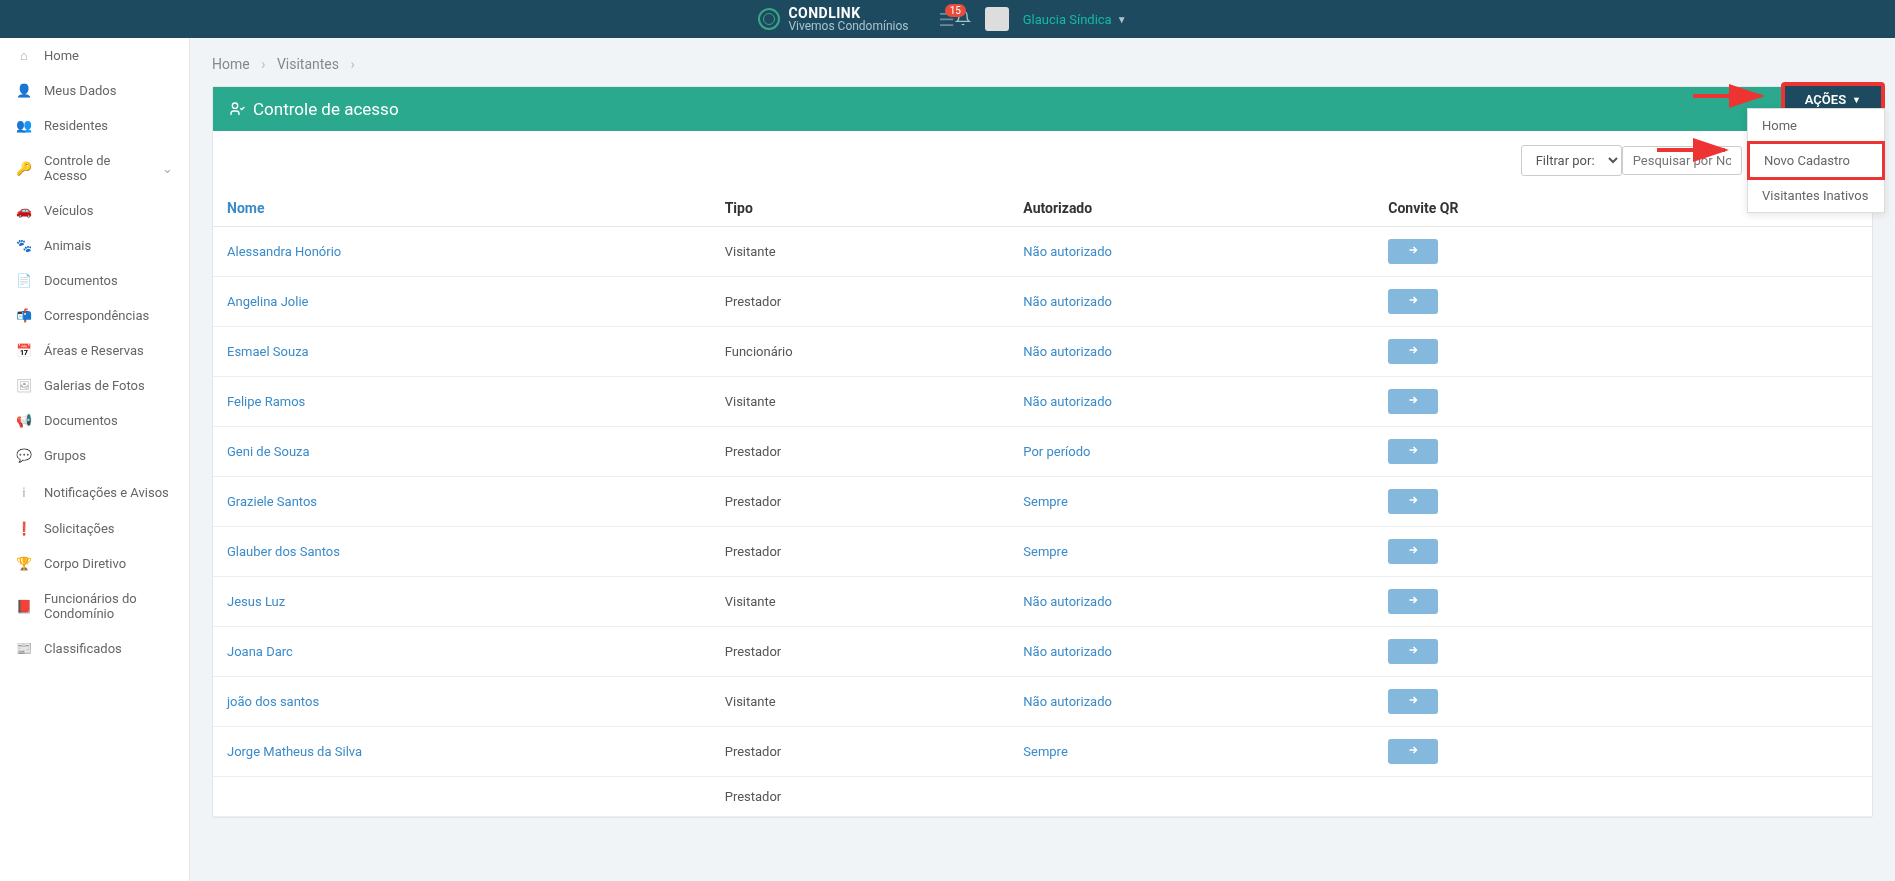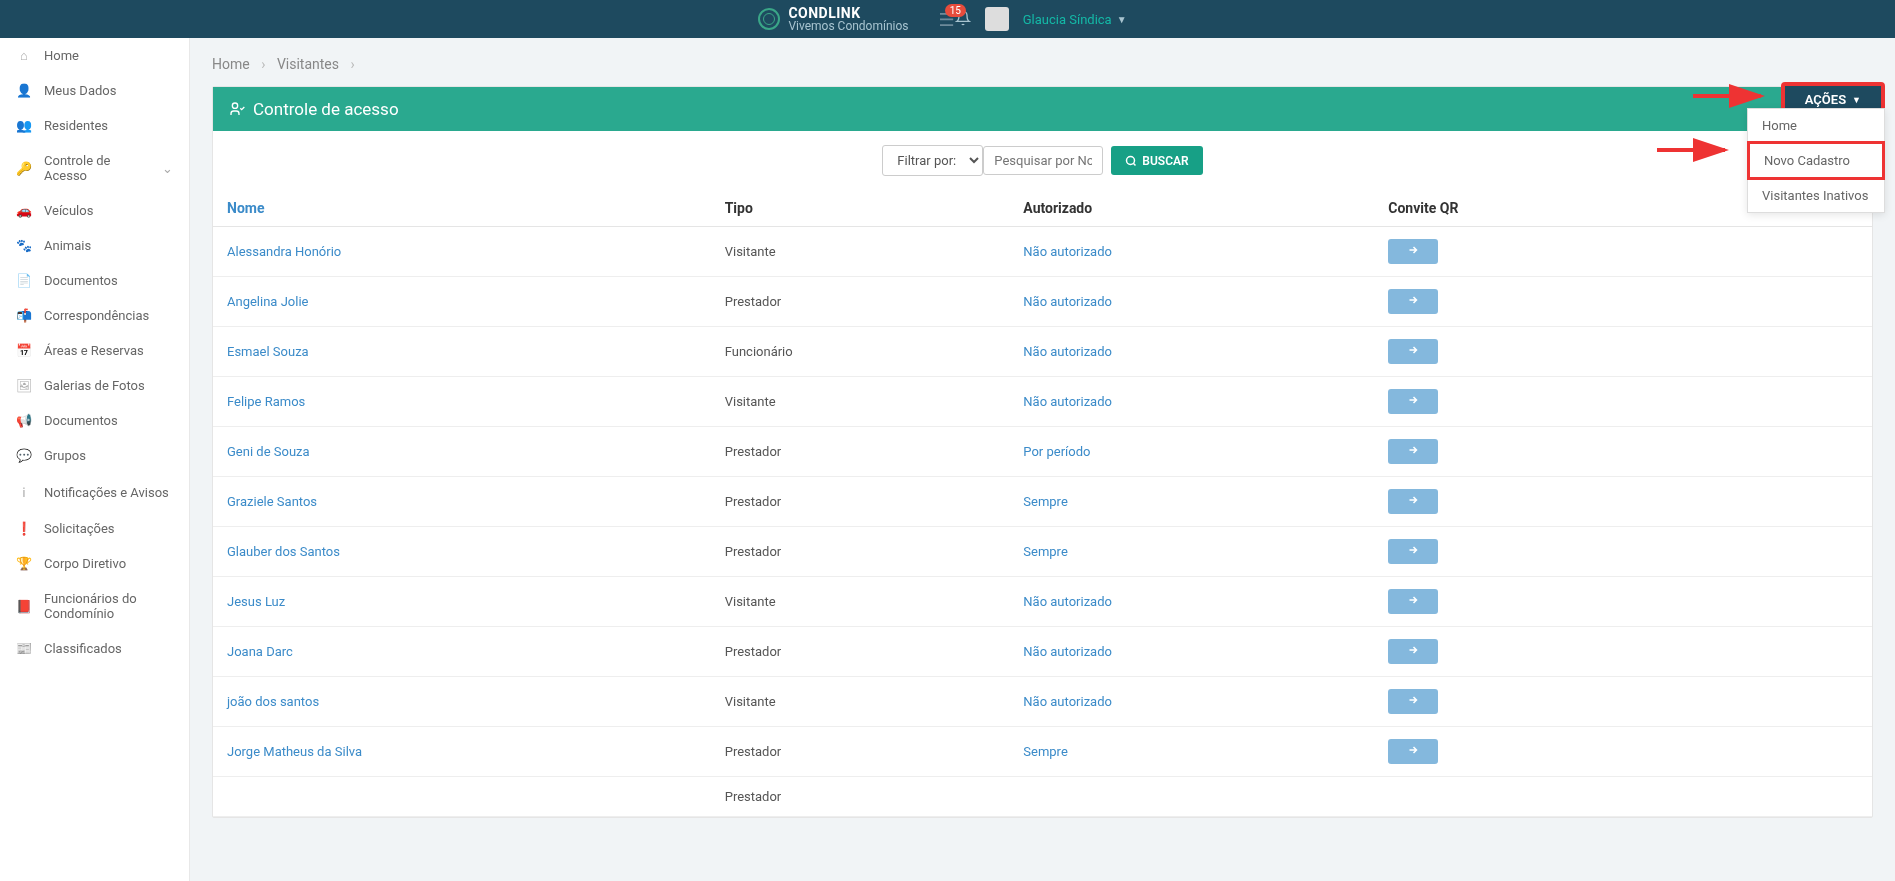--- a/index.html
+++ b/index.html
@@ -22,21 +22,21 @@
 .nav a .chev{margin-left:auto;color:#aaa}
 .nav .icon{width:16px;text-align:center;color:#aaa}
 .main{flex:1;padding:12px 0 20px 0}
 .crumbs{padding:6px 22px 14px;font-size:14px;color:#888}
 .crumbs a{color:#888;text-decoration:none}
 .crumbs .sep{margin:0 8px;color:#bbb}
 .arrow-annot{position:absolute}
 .arrow-annot svg{display:block}
 .content{margin:0 22px;background:#fff;border:1px solid #e5e5e5;border-radius:2px}
 .panel-hdr{background:#2aa98f;color:#fff;padding:12px 16px;font-size:17px;display:flex;align-items:center;gap:8px}
-.filter-bar{display:flex;justify-content:center;align-items:center;padding:14px 31px}
+.filter-bar{display:flex;justify-content:flex-end;align-items:center;padding:14px 31px}
 .filter-sel{border:1px solid #ccc;padding:6px 10px;border-radius:3px;font-size:13px;color:#555;background:#fff}
 .search-wrap{display:flex;gap:8px}
 .search-inp{border:1px solid #ccc;padding:6px 10px;border-radius:3px;font-size:13px;width:120px}
 .search-btn{background:#17a086;color:#fff;border:none;padding:7px 14px;border-radius:3px;font-size:12px;font-weight:600;cursor:pointer;display:flex;align-items:center;gap:5px}
 table{width:100%;border-collapse:collapse}
 th{text-align:left;padding:10px 14px;font-weight:700;font-size:14px;color:#333;border-bottom:1px solid #e5e5e5}
 th.link-col{color:#3b8bc9}
 td{padding:12px 14px;border-bottom:1px solid #eee;font-size:13px;color:#555}
 td a{color:#3b8bc9;text-decoration:none}
 .btn-go{background:#84b8dd;border:none;padding:5px 18px;border-radius:3px;cursor:pointer}

